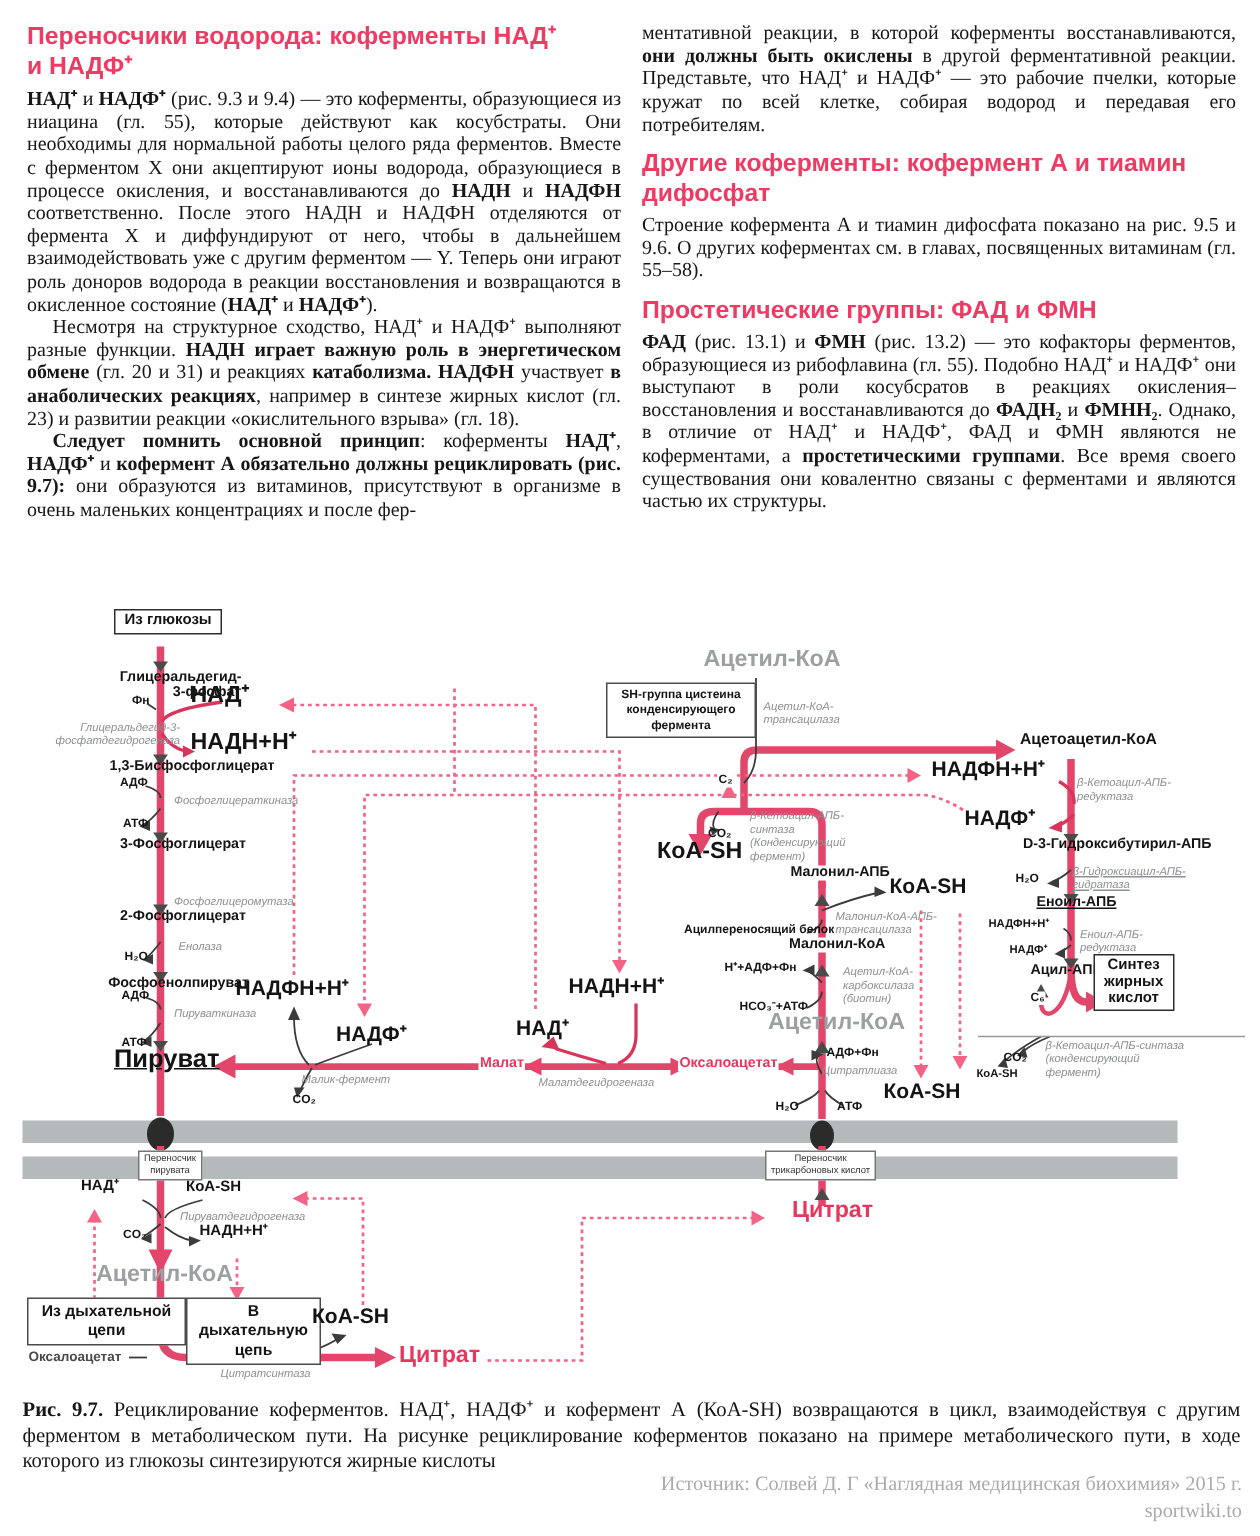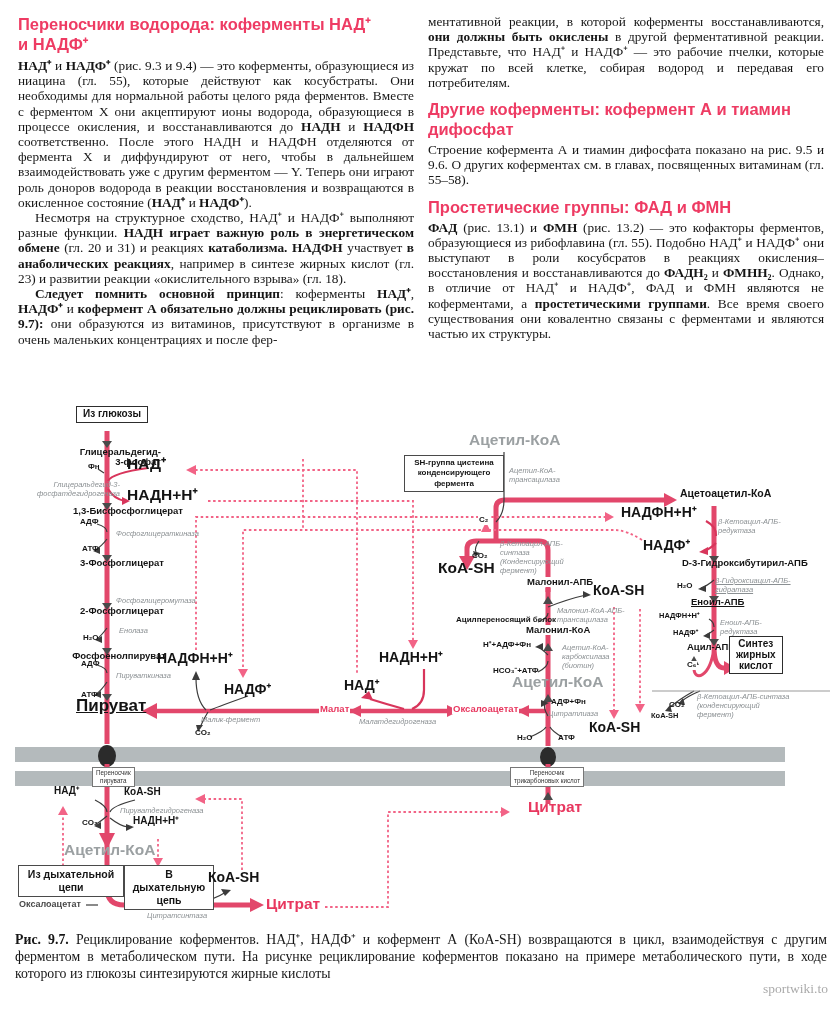--- a/index.html
+++ b/index.html
@@ -303,16 +303,17 @@
   <div class="dl bxmid b11" style="left:124px;top:865px;width:80px;">В дыхательную
 цепь</div>
   <div class="dl b15" style="left:208px;top:870px;">КоА-SH</div>
   <div class="dl b9g" style="left:19px;top:900px;">Оксалоацетат</div>
   <div class="dl enz" style="left:147px;top:911px;">Цитратсинтаза</div>
   <div class="dl b16 red" style="left:266px;top:896px;">Цитрат</div>
   <div class="dl b16 red" style="left:528px;top:799px;">Цитрат</div>
 
   <div class="fig-caption"><span style="font-weight: bold;">Рис. 9.7.</span><span> Рециклирование коферментов. НАД⁺, НАДФ⁺ и кофермент А (КоА-SH) возвращаются в цикл, взаимодействуя с другим ферментом в метаболическом пути. На рисунке рециклирование коферментов показано на примере метаболического пути, в ходе которого из глюкозы синтезируются жирные кислоты</span></div>
   <div class="source">
+    <div>Источник: Солвей Д. Г «Наглядная медицинская биохимия» 2015 г.</div>
     <div>sportwiki.to</div>
   </div>
 
 </div>
 
 </body></html>

